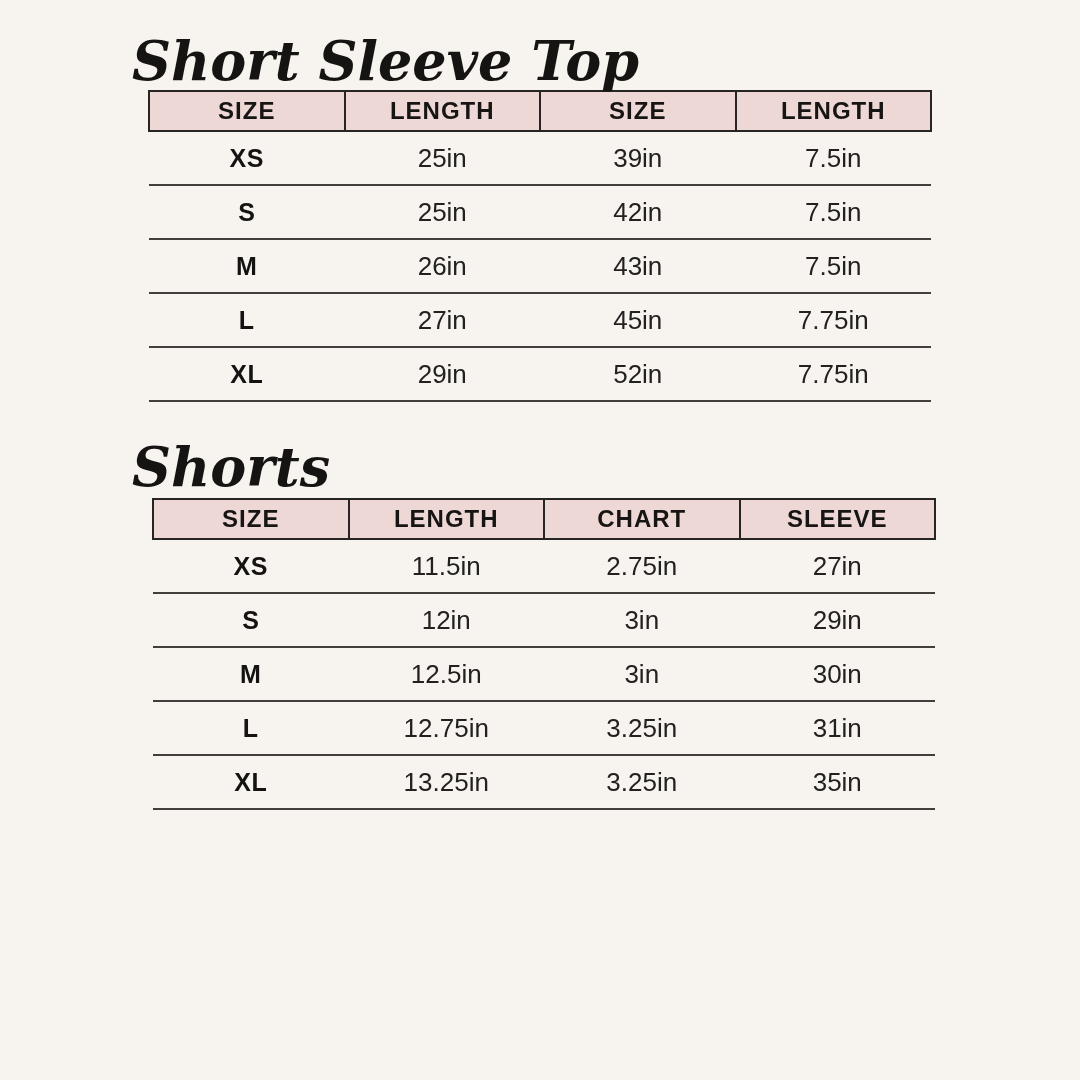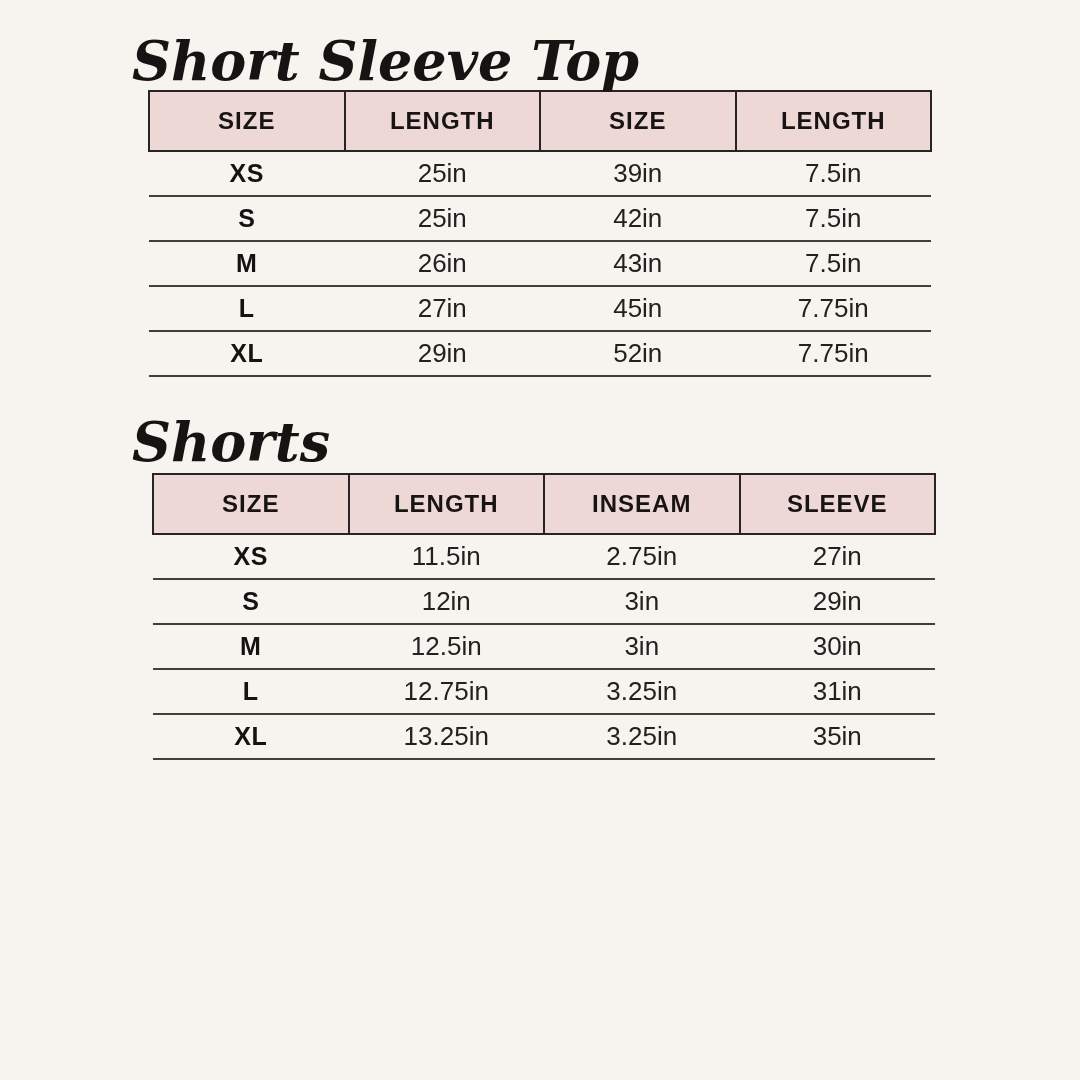--- a/index.html
+++ b/index.html
@@ -44,30 +44,30 @@
     border-collapse: collapse;
     table-layout: fixed;
     width: 784px;
     margin-left: 148px;
     background: transparent;
   }
   table.size-table.second { margin-left: 152px; }
   thead th {
     background: var(--header-bg);
     border: 2px solid var(--header-border);
-    height: 60px;
+    height: 40px;
     font-size: 24px;
     font-weight: 700;
     letter-spacing: 1px;
     text-align: center;
     color: #171513;
     padding: 0;
   }
   tbody td {
-    height: 45px;
+    height: 54px;
     text-align: center;
     vertical-align: middle;
     font-size: 26px;
     border-bottom: 2px solid var(--rule);
     padding: 0;
     color: #232120;
   }
   td.size-cell { font-weight: 700; font-size: 25px; letter-spacing: 0.5px; color: #151312; }
 </style>
 </head>
@@ -122,21 +122,21 @@
     </table>
   </section>
 
   <section>
     <h2 class="script-heading second">Shorts</h2>
     <table class="size-table second">
       <thead>
         <tr>
           <th>SIZE</th>
           <th>LENGTH</th>
-          <th>INSEAM</th>
+          <th>CHART</th>
           <th>SLEEVE</th>
         </tr>
       </thead>
       <tbody>
         <tr>
           <td class="size-cell">XS</td>
           <td>11.5in</td>
           <td>2.75in</td>
           <td>27in</td>
         </tr>

